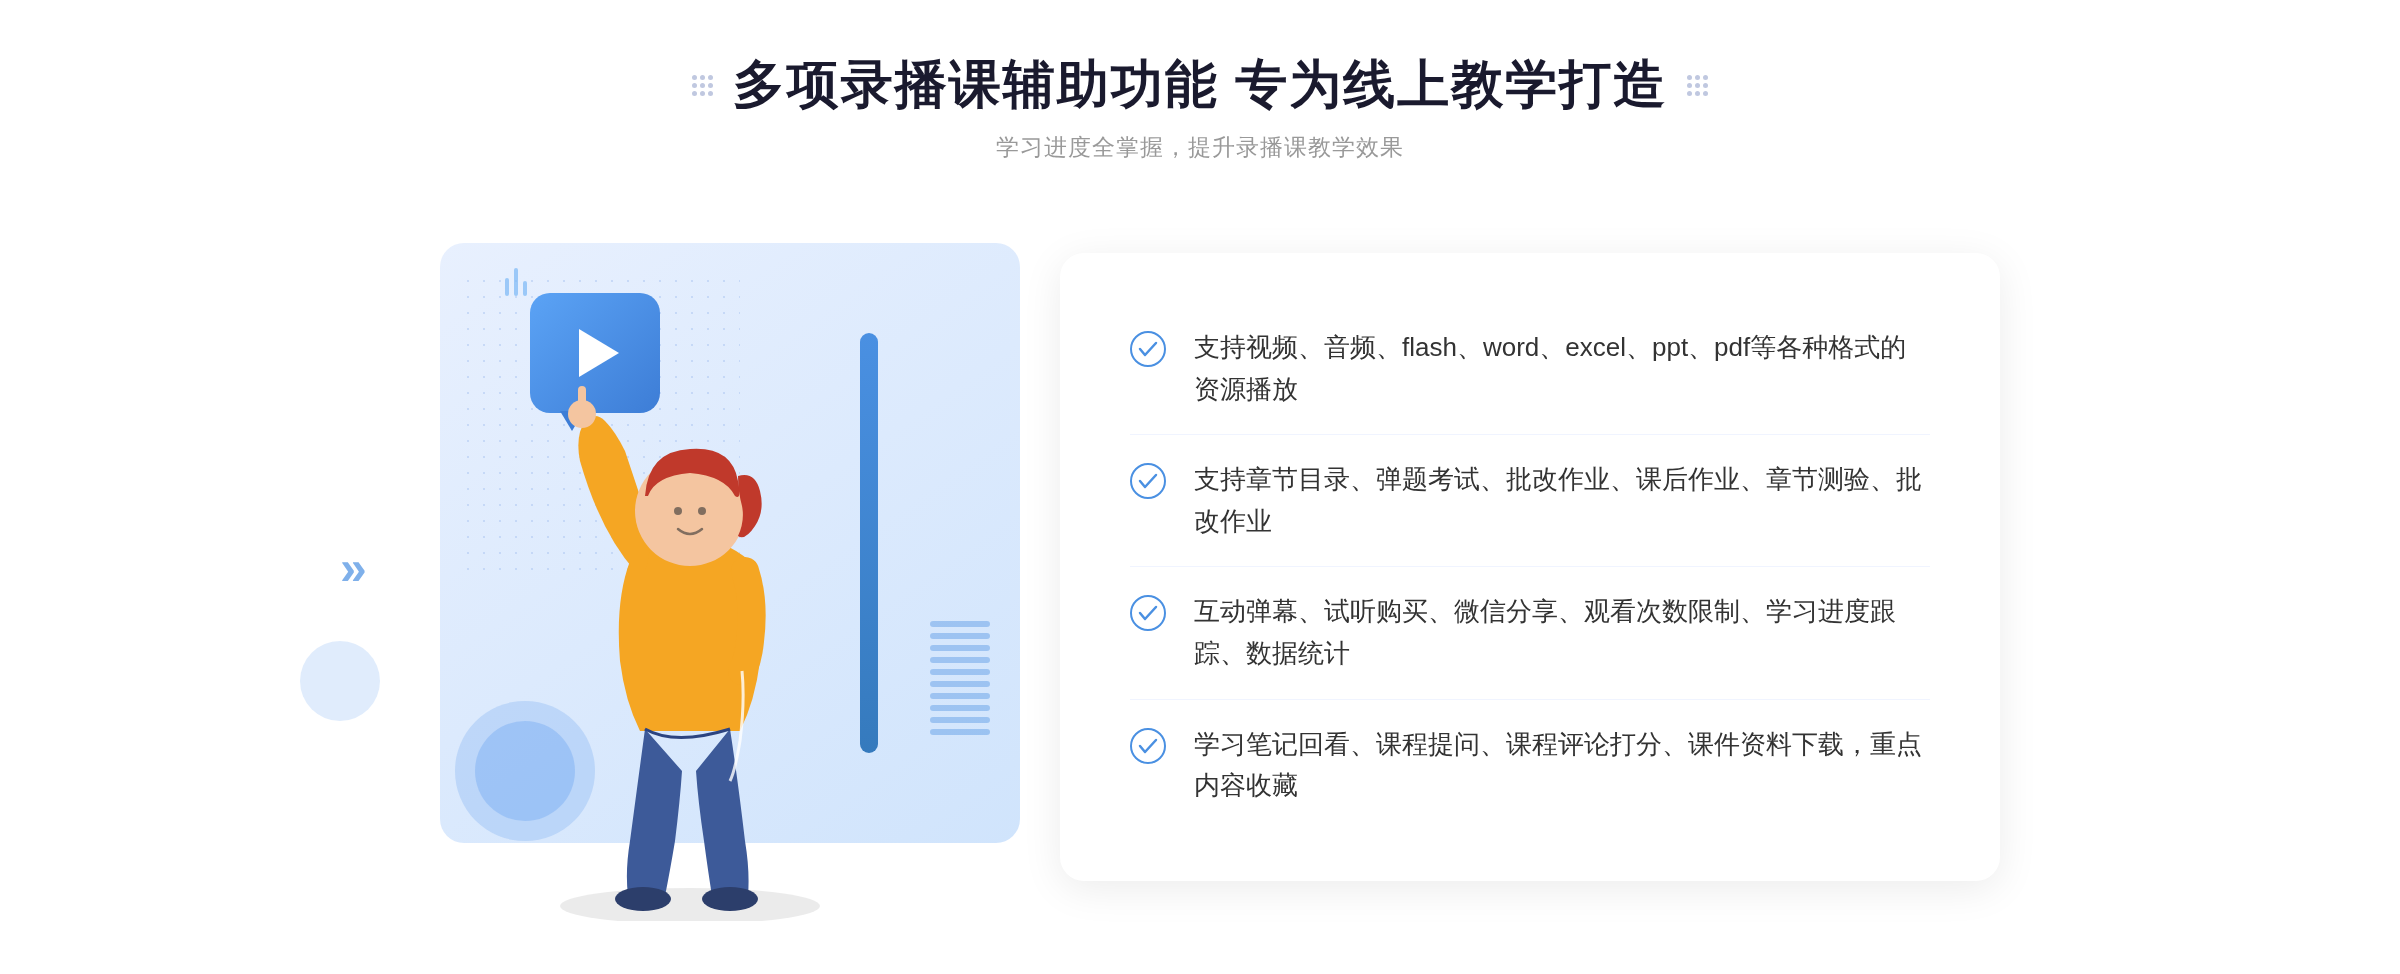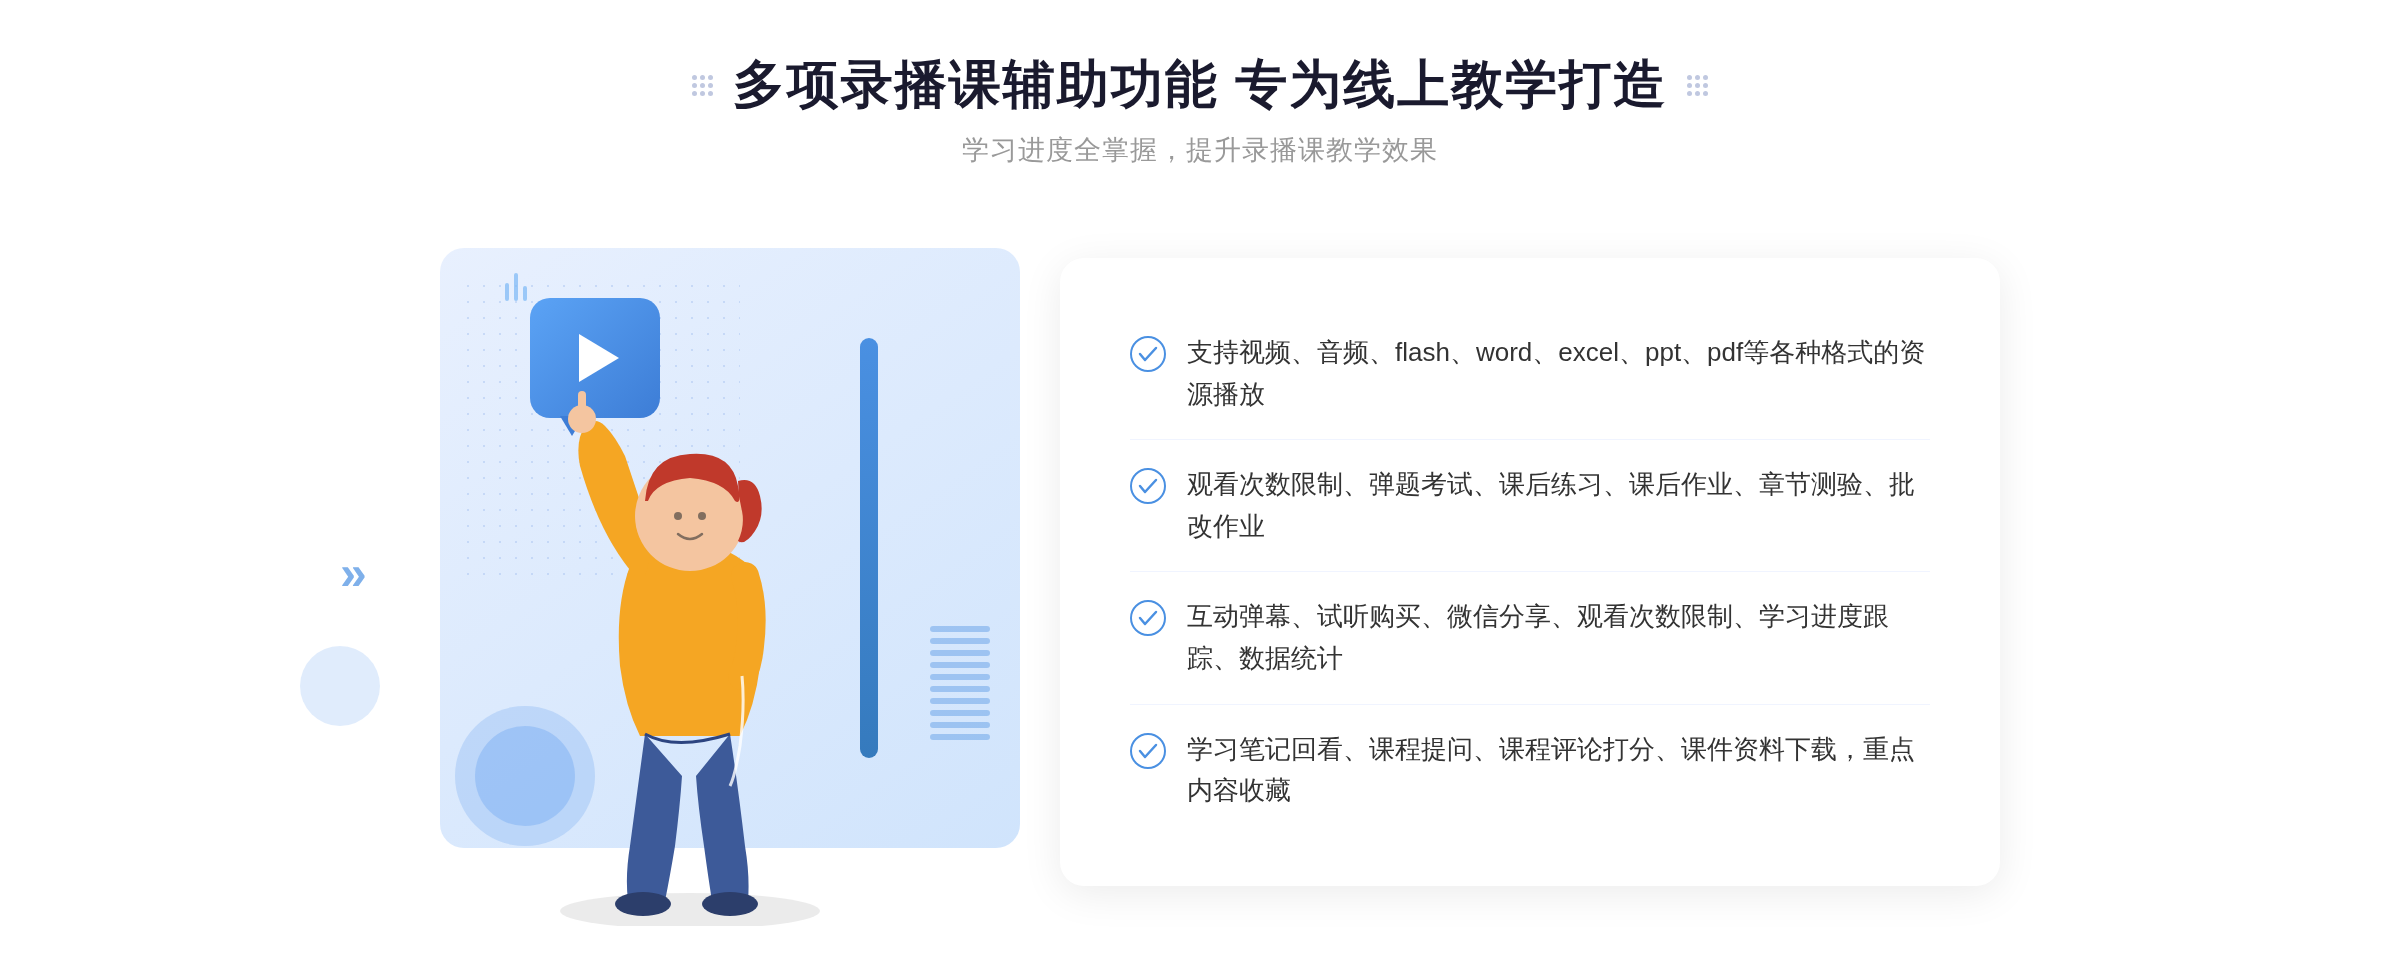--- a/index.html
+++ b/index.html
@@ -55,21 +55,21 @@
     }
 
     .main-title {
       font-size: 52px;
       font-weight: 600;
       color: #1a1a2e;
       letter-spacing: 2px;
     }
 
     .sub-title {
-      font-size: 27px;
+      font-size: 23px;
       color: #999;
       margin-top: 12px;
       font-weight: 400;
       letter-spacing: 1px;
     }
 
     
     .content-area {
       display: flex;
       align-items: stretch;
@@ -246,21 +246,21 @@
       flex-direction: column;
       justify-content: space-around;
       margin-left: -20px;
       margin-top: 40px;
       margin-bottom: 40px;
     }
 
     .feature-item {
       display: flex;
       align-items: flex-start;
-      gap: 21px;
+      gap: 28px;
       padding: 24px 0;
       border-bottom: 1px solid #f0f4ff;
     }
 
     .feature-item:last-child {
       border-bottom: none;
     }
 
     .check-icon {
       width: 36px;
@@ -413,21 +413,21 @@
         <p class="feature-text">支持视频、音频、flash、word、excel、ppt、pdf等各种格式的资源播放</p>
       </div>
 
       <div class="feature-item">
         <div class="check-icon">
           <svg viewBox="0 0 36 36" fill="none" xmlns="http://www.w3.org/2000/svg">
             <circle cx="18" cy="18" r="17" stroke="#4a90e2" stroke-width="2"></circle>
             <path d="M10 18 L15 24 L26 12" stroke="#4a90e2" stroke-width="2.5" stroke-linecap="round" stroke-linejoin="round"></path>
           </svg>
         </div>
-        <p class="feature-text">观看次数限制、弹题考试、课后练习、课后作业、章节测验、批改作业</p>
+        <p class="feature-text">支持章节目录、弹题考试、批改作业、课后作业、章节测验、批改作业</p>
       </div>
 
       <div class="feature-item">
         <div class="check-icon">
           <svg viewBox="0 0 36 36" fill="none" xmlns="http://www.w3.org/2000/svg">
             <circle cx="18" cy="18" r="17" stroke="#4a90e2" stroke-width="2"></circle>
             <path d="M10 18 L15 24 L26 12" stroke="#4a90e2" stroke-width="2.5" stroke-linecap="round" stroke-linejoin="round"></path>
           </svg>
         </div>
         <p class="feature-text">互动弹幕、试听购买、微信分享、观看次数限制、学习进度跟踪、数据统计</p>

